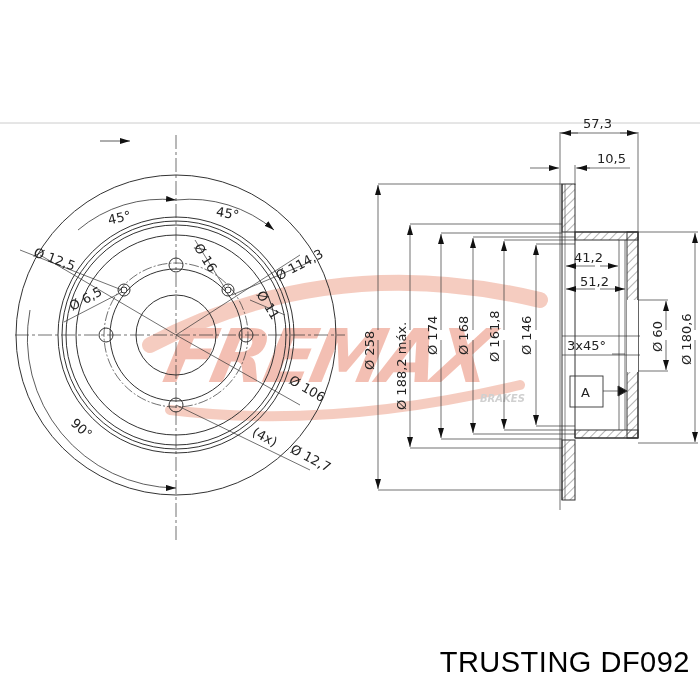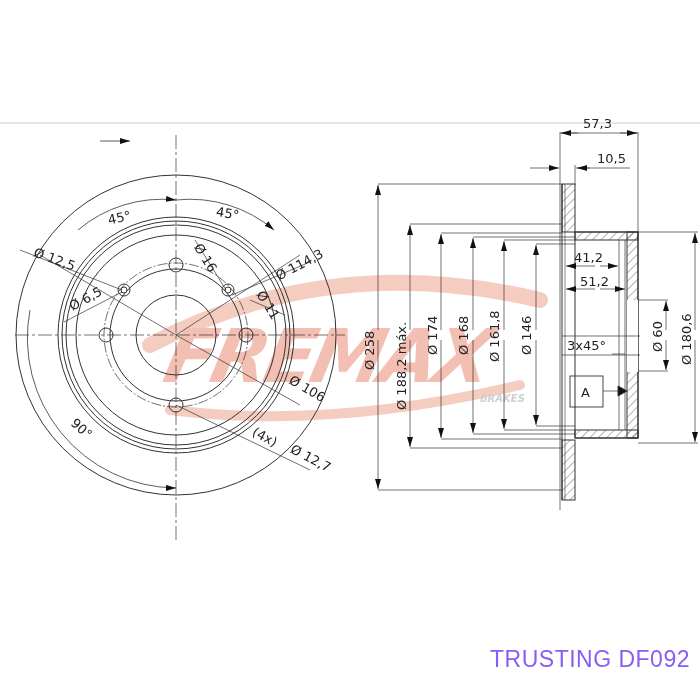--- a/index.html
+++ b/index.html
@@ -1,19 +1,19 @@
 <!DOCTYPE html>
 <html><head>
 <meta charset="utf-8">
 <style>
   html, body { margin:0; padding:0; background:#ffffff; }
   body { width:700px; height:700px; position:relative; overflow:hidden; font-family:"Liberation Sans", sans-serif; }
   #drawing { position:absolute; left:0; top:0; width:700px; height:700px; }
   .dim { font-family:"DejaVu Sans", sans-serif; font-size:13px; fill:#222; }
-  .caption { position:absolute; right:10px; top:646px; font-family:"Liberation Sans", sans-serif; font-size:23px; color:#8b5cf6; letter-spacing:0.5px; }
+  .caption { position:absolute; right:10px; top:646px; font-family:"Liberation Sans", sans-serif; font-size:29px; color:#000000; letter-spacing:0.5px; }
 </style>
 </head>
 <body>
 
 <svg id="drawing" viewBox="0 0 700 700" xmlns="http://www.w3.org/2000/svg">
   <defs>
     <marker id="arr" markerWidth="10" markerHeight="6" refX="10" refY="3" orient="auto" markerUnits="userSpaceOnUse">
       <path d="M0,0 L10,3 L0,6 Z" fill="#111"></path>
     </marker>
     <pattern id="hatch" width="6" height="6" patternUnits="userSpaceOnUse" patternTransform="rotate(45)">

